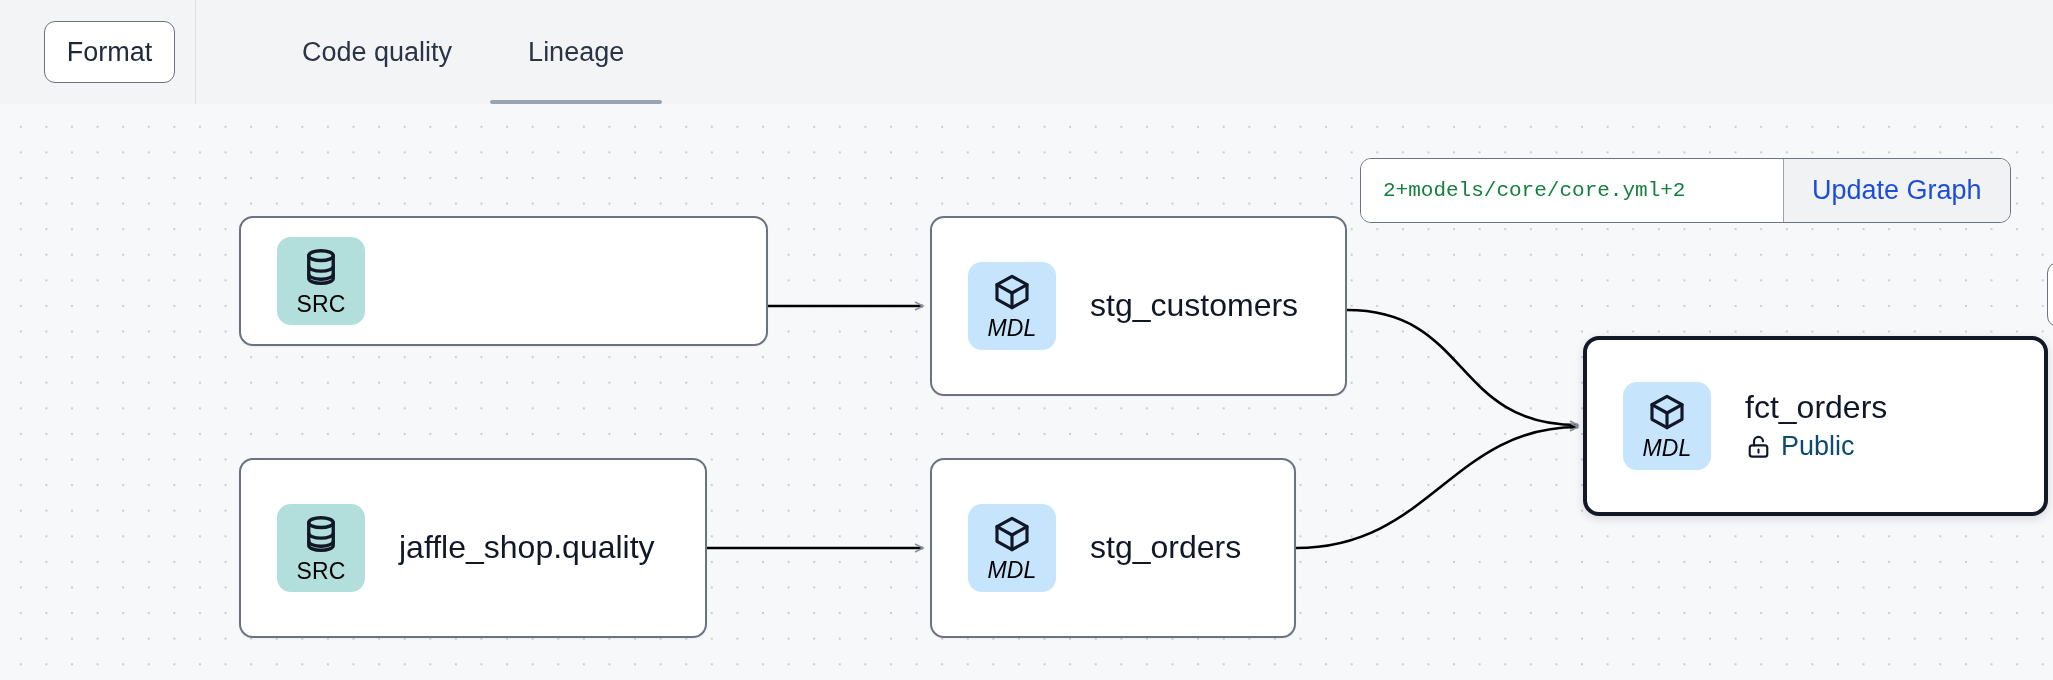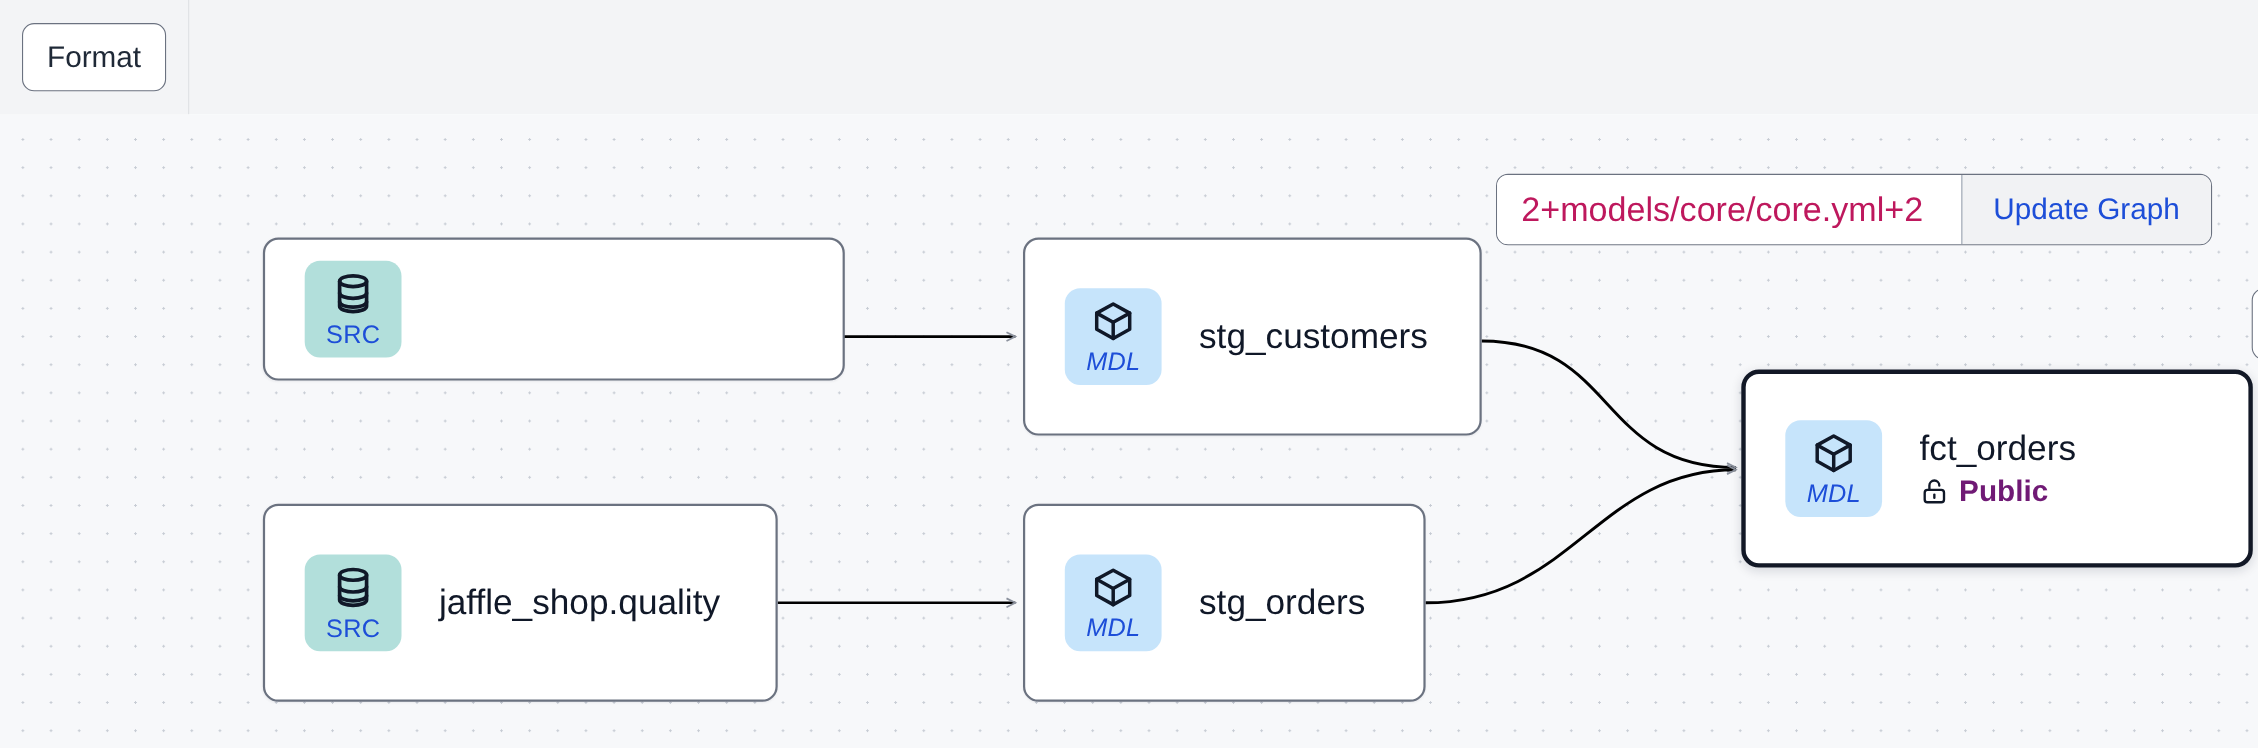--- a/index.html
+++ b/index.html
@@ -13,20 +13,21 @@
   }
 
   
   .topbar {
     position: absolute;
     top: 0; left: 0;
     width: 2053px; height: 104px;
     background: #f3f4f6;
     display: flex;
     align-items: center;
+    padding-left: 24px;
   }
   .format-zone {
     width: 172px;
     height: 104px;
     display: flex;
     align-items: center;
     justify-content: center;
     border-right: 1px solid #dfe1e5;
     background: #f3f4f6;
   }
@@ -117,21 +118,21 @@
     flex-direction: column;
     align-items: center;
     justify-content: center;
     flex: 0 0 auto;
   }
   .badge.src { background: #b2dfdb; }
   .badge.mdl { background: #c6e4fb; font-style: italic; }
   .badge svg { display: block; }
   .badge-text {
     font-size: 23px;
-    color: #1d4ed8;
+    color: #000000;
     line-height: 1;
     margin-top: 5px;
     letter-spacing: 0.2px;
   }
 
   .node-body {
     margin-left: 34px;
     display: flex;
     flex-direction: column;
     justify-content: center;
@@ -141,46 +142,45 @@
     color: #101828;
     line-height: 1.12;
     white-space: nowrap;
   }
   .node-sub {
     display: flex;
     align-items: center;
     gap: 9px;
     margin-top: 6px;
     font-size: 27px;
-    color: #701a75;
+    color: #0c4a6e;
     white-space: nowrap;
-    font-weight: bold;
   }
   .node-sub svg { display: block; }
 
   
   .selector {
     position: absolute;
     display: flex;
     align-items: stretch;
     height: 65px;
     border: 1.6px solid #6b7280;
     border-radius: 11px;
     overflow: hidden;
     background: #ffffff;
   }
   .selector-input {
     width: 422px;
     border: none;
     outline: none;
     background: #ffffff;
-    font-size: 31px;
-    color: #be185d;
+    font-size: 21px;
+    color: #15803d;
     padding: 0 22px;
-    font-family: Liberation Sans, sans-serif;
+    font-family: Liberation Mono, monospace;
   }
   .selector-btn {
     border: none;
     border-left: 1.6px solid #9aa3b0;
     background: #f1f2f4;
     color: #1d4ed8;
     font-size: 27px;
     padding: 0 28px;
     cursor: pointer;
     white-space: nowrap;
@@ -197,20 +197,24 @@
     background: #ffffff;
   }
 </style>
 </head>
 <body>
 
 <div class="topbar">
   <div class="format-zone">
     <button class="format-btn">Format</button>
   </div>
+  <div class="tabs">
+    <div class="tab">Code quality</div>
+    <div class="tab active">Lineage</div>
+  </div>
 </div>
 
 <div class="canvas">
 
   <svg class="edges-svg" viewBox="0 0 2053 576" xmlns="http://www.w3.org/2000/svg">
     <defs>
       <marker id="arrow" markerWidth="11" markerHeight="11" refX="9" refY="5" orient="auto" markerUnits="userSpaceOnUse">
         <path d="M1,1 L9,5 L1,9" fill="none" stroke="#8b919d" stroke-width="1.6"></path>
       </marker>
     </defs>

